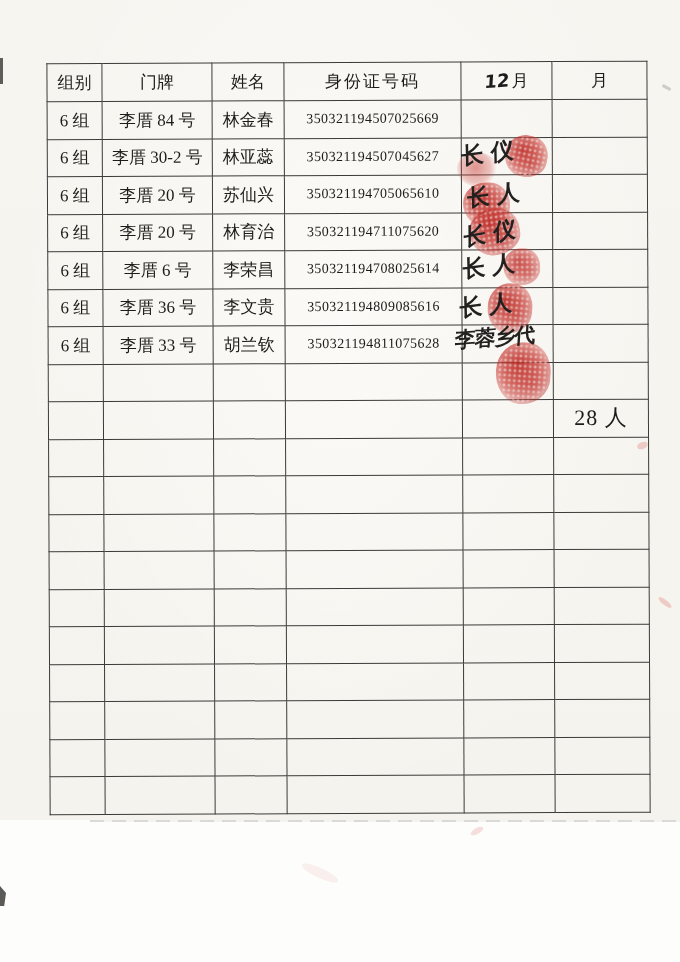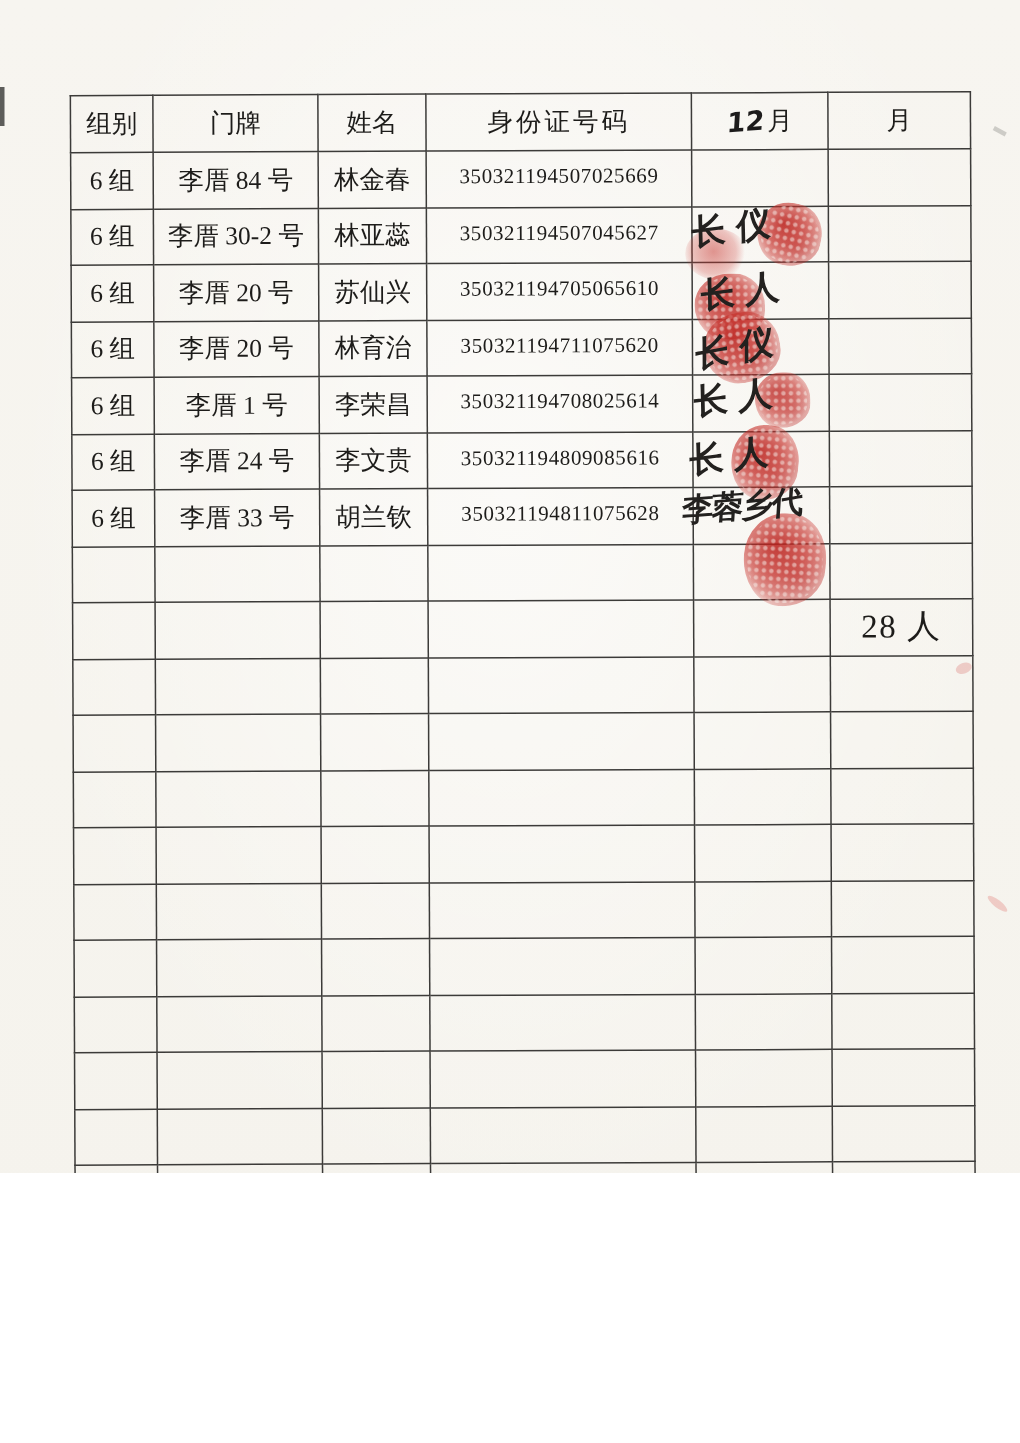--- a/index.html
+++ b/index.html
@@ -1,17 +1,17 @@
 <!DOCTYPE html>
 <html><head>
 <meta charset="utf-8">
 <style>
   html,body{margin:0;padding:0;}
   body{width:680px;height:962px;font-family:"Liberation Serif","DejaVu Serif",serif;}
-  .screen{position:relative;width:680px;height:782px;overflow:hidden;background:#f6f4ef;}
+  .screen{position:relative;width:680px;height:962px;overflow:hidden;background:#f6f4ef;}
   
   .scan-page{position:absolute;left:0;top:0;width:680px;height:820px;
     background:
       radial-gradient(ellipse at 50% 40%, rgba(255,255,255,.55) 0%, rgba(255,255,255,0) 70%),
       linear-gradient(180deg,#f7f5f0 0%,#f6f4ee 60%,#f5f3ed 100%);
   }
   .footer-strip{position:absolute;left:0;top:820px;width:680px;height:142px;background:#fdfdfb;}
   .footer-strip::before{content:'';position:absolute;left:90px;top:0;width:590px;height:2px;
     background:repeating-linear-gradient(90deg,rgba(60,55,50,.18) 0 14px,rgba(60,55,50,.05) 14px 22px);}
   
@@ -128,32 +128,32 @@
               <td class="c-name">林育治</td>
               <td class="c-id">350321194711075620</td>
               <td class="c-dec">
                 <div class="fp"></div>
                 <div class="hand-mark">长仪</div>
               </td>
               <td class="c-month"></td>
             </tr>
             <tr class="data-row row-5">
               <td class="c-group">6 组</td>
-              <td class="c-address">李厝 1 号</td>
+              <td class="c-address">李厝 6 号</td>
               <td class="c-name">李荣昌</td>
               <td class="c-id">350321194708025614</td>
               <td class="c-dec">
                 <div class="fp"></div>
                 <div class="hand-mark">长人</div>
               </td>
               <td class="c-month"></td>
             </tr>
             <tr class="data-row row-6">
               <td class="c-group">6 组</td>
-              <td class="c-address">李厝 24 号</td>
+              <td class="c-address">李厝 36 号</td>
               <td class="c-name">李文贵</td>
               <td class="c-id">350321194809085616</td>
               <td class="c-dec">
                 <div class="fp"></div>
                 <div class="hand-mark">长人</div>
               </td>
               <td class="c-month"></td>
             </tr>
             <tr class="data-row row-7">
               <td class="c-group">6 组</td>

